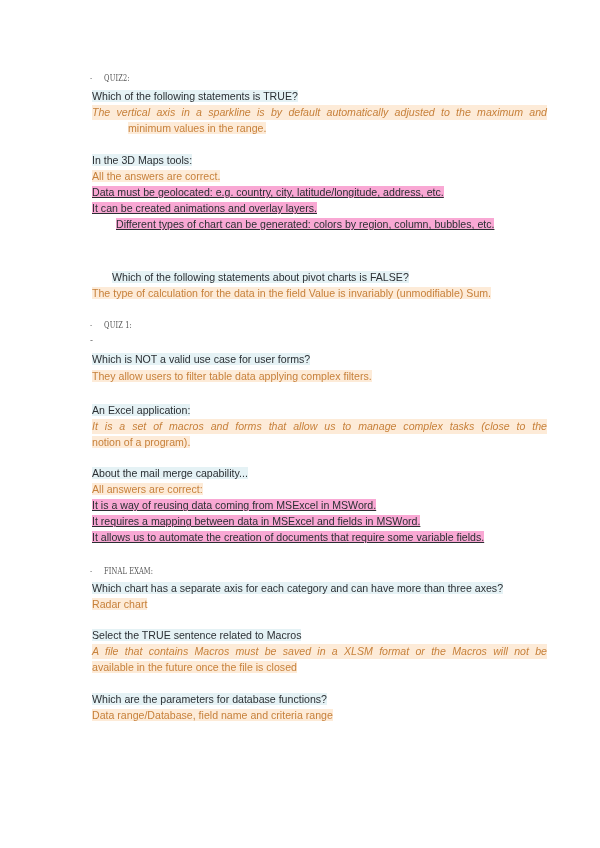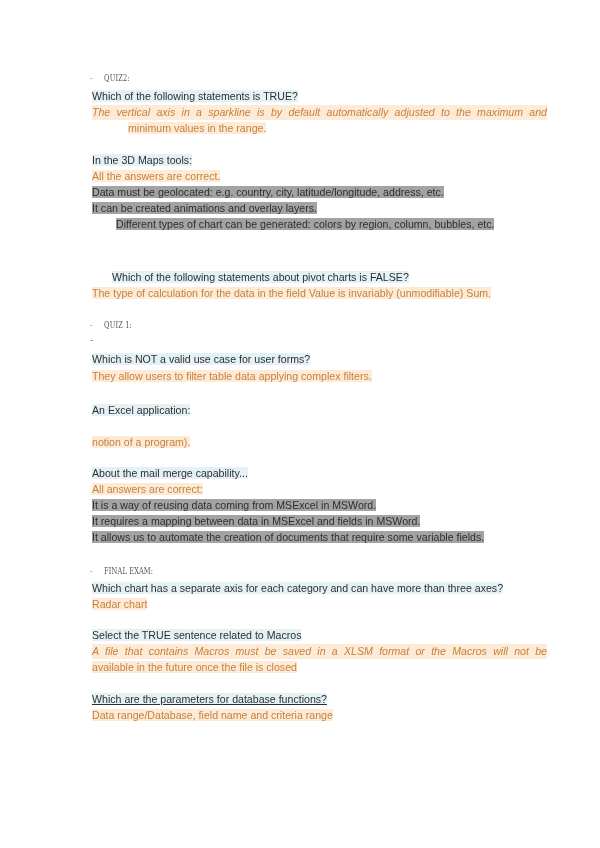--- a/index.html
+++ b/index.html
@@ -2,21 +2,21 @@
 <html><head>
   <meta charset="utf-8">
   <style>
     html, body { margin: 0; padding: 0; background: #ffffff; }
     body { width: 600px; height: 848px; position: relative; overflow: hidden;
       font-family: "Liberation Sans", "DejaVu Sans", sans-serif; }
     .page { position: absolute; left: 0; top: 0; width: 600px; height: 848px; background: #fff; }
     .line { position: absolute; left: 72px; font-size: 10.6px; line-height: 15px; white-space: nowrap; color: #2b2f33; margin-left: 20px; }
     .q { background: #e5f2f5; }
     .a { background: #fdebd8; color: #c7813b; }
-    .opt { background: #a3a3a3; color: #2b2f33; }
+    .opt { background: #f9a8d4; color: #2b2f33; text-decoration: underline; }
     .justify { width: 455px; white-space: normal; text-align: justify; text-align-last: justify; font-style: italic; }
     .section { position: absolute; left: 90px; font-family: "DejaVu Serif", serif; font-size: 8.5px; color: #555; letter-spacing: 0.2px; transform: scaleX(0.78); transform-origin: left; }
     .section .dash { display: inline-block; width: 18px; }
     .dash-only { position: absolute; left: 90px; font-size: 9px; color: #666; }
   </style>
 </head>
 <body>
 
 <div class="page">
 
@@ -35,33 +35,34 @@
   <div class="line" style="top:270px;padding-left:20px;"><span class="q">Which of the following statements about pivot charts is FALSE?</span></div>
   <div class="line" style="top:286px;"><span class="a">The type of calculation for the data in the field Value is invariably (unmodifiable) Sum.</span></div>
 
   <div class="section" style="top:320px;"><span class="dash">-</span><span>QUIZ 1:</span></div>
   <div class="dash-only" style="top:335px;">-</div>
 
   <div class="line" style="top:352px;"><span class="q">Which is NOT a valid use case for user forms?</span></div>
   <div class="line" style="top:369px;"><span class="a">They allow users to filter table data applying complex filters.</span></div>
 
   <div class="line" style="top:403px;"><span class="q">An Excel application:</span></div>
+  <div class="line a justify" style="top:419px;">It is a set of macros and forms that allow us to manage complex tasks (close to the</div>
   <div class="line" style="top:435px;"><span class="a">notion of a program).</span></div>
 
   <div class="line" style="top:466px;text-align:right;"><span class="q">About the mail merge capability...</span></div>
   <div class="line" style="top:482px;"><span class="a">All answers are correct:</span></div>
   <div class="line" style="top:498px;"><span class="opt">It is a way of reusing data coming from MSExcel in MSWord.</span></div>
   <div class="line" style="top:514px;"><span class="opt">It requires a mapping between data in MSExcel and fields in MSWord.</span></div>
   <div class="line" style="top:530px;"><span class="opt">It allows us to automate the creation of documents that require some variable fields.</span></div>
 
   <div class="section" style="top:566px;"><span class="dash">-</span><span>FINAL EXAM:</span></div>
 
   <div class="line" style="top:581px;"><span class="q">Which chart has a separate axis for each category and can have more than three axes?</span></div>
   <div class="line" style="top:597px;"><span class="a">Radar chart</span></div>
 
   <div class="line" style="top:628px;"><span class="q">Select the TRUE sentence related to Macros</span></div>
   <div class="line a justify" style="top:644px;">A file that contains Macros must be saved in a XLSM format or the Macros will not be</div>
   <div class="line" style="top:660px;"><span class="a">available in the future once the file is closed</span></div>
 
-  <div class="line" style="top:692px;text-decoration:underline;"><span class="q">Which are the parameters for database functions?</span></div>
+  <div class="line" style="top:692px;"><span class="q">Which are the parameters for database functions?</span></div>
   <div class="line" style="top:708px;"><span class="a">Data range/Database, field name and criteria range</span></div>
 
 </div>
 
 </body></html>

